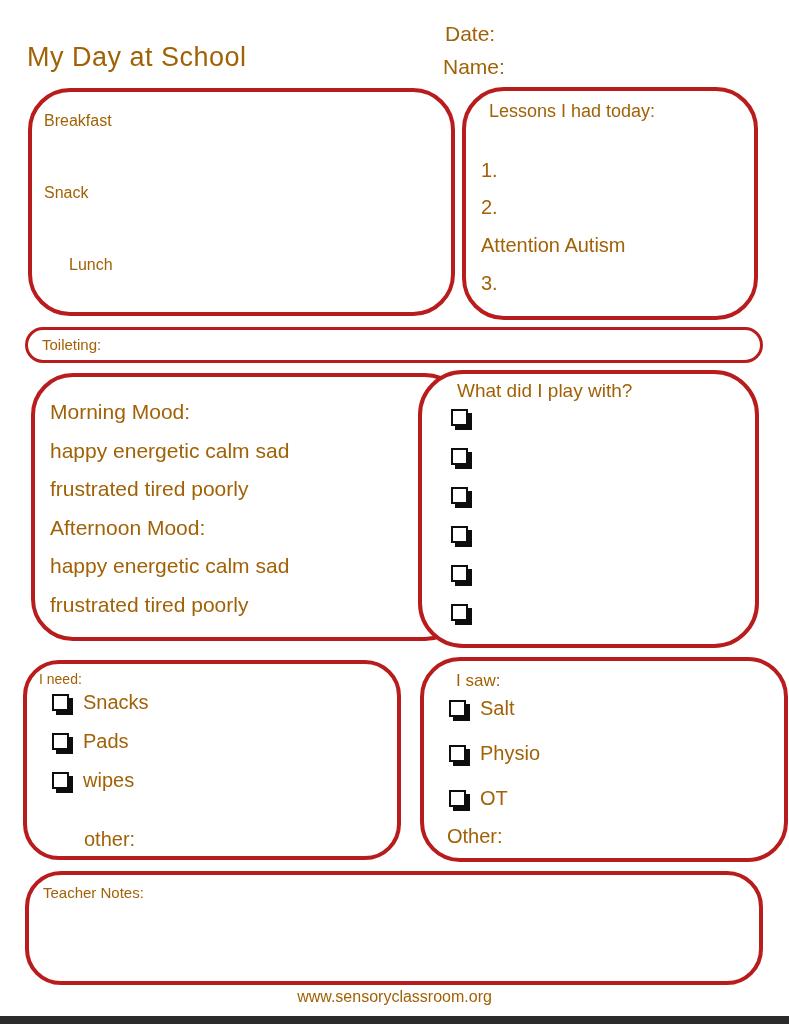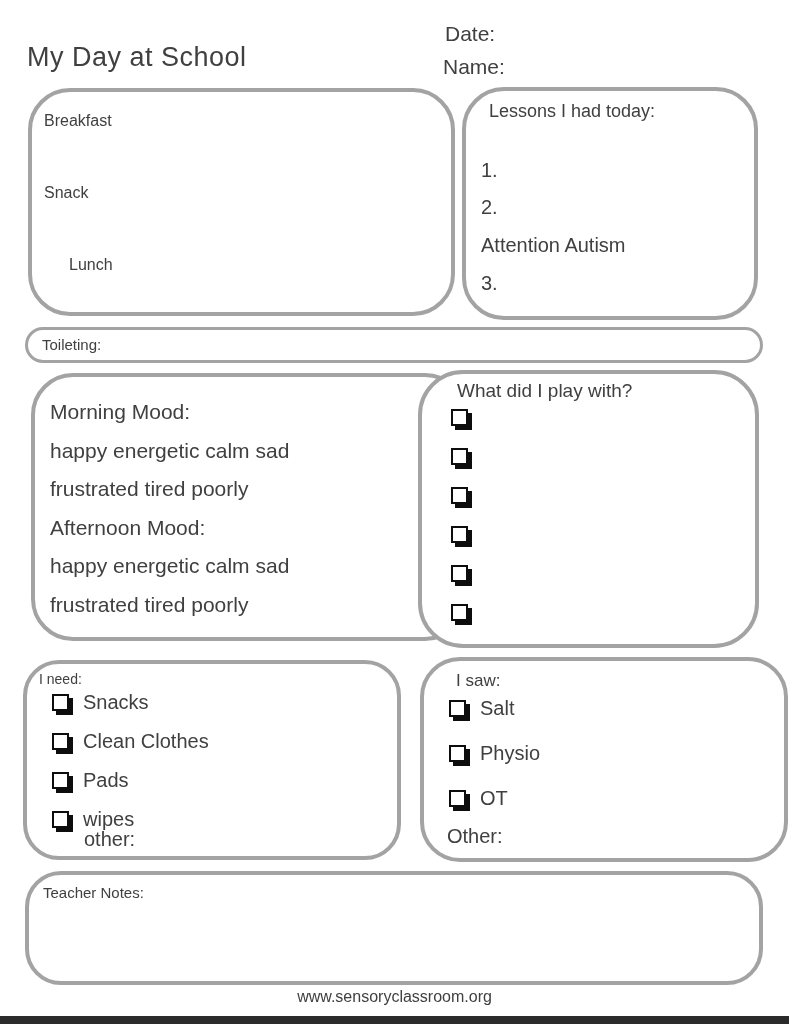--- a/index.html
+++ b/index.html
@@ -1,22 +1,22 @@
 <!DOCTYPE html>
 <html><head>
 <meta charset="utf-8">
 <style>
   html,body{margin:0;padding:0;background:#fff;}
   .page{
     position:relative;width:789px;height:1024px;background:#ffffff;
-    font-family:"Liberation Sans", sans-serif;color:#404040;overflow:hidden;
+    font-family:"Liberation Sans", sans-serif;color:#a16207;overflow:hidden;
   }
   .abs{position:absolute;}
   .box{
-    position:absolute;background:#fff;border:4px solid #a3a3a3;box-sizing:border-box;
+    position:absolute;background:#fff;border:4px solid #b91c1c;box-sizing:border-box;
   }
   .page-title{font-size:27px;letter-spacing:.5px;}
   .hdr-label{font-size:21px;}
   .meal-label{font-size:16px;}
   .lessons-title{font-size:18px;}
   .lesson-item{font-size:20px;line-height:38px;}
   .toileting-label{font-size:15px;}
   .mood-line{font-size:21px;line-height:38.5px;white-space:nowrap;}
   .play-title{font-size:19px;}
   .small-label{font-size:14px;}
@@ -83,24 +83,20 @@
 
   <div class="box" style="left:23px;top:660px;width:378px;height:200px;border-radius:36px;">
     <div class="abs small-label" style="left:12px;top:7px;">I need:</div>
     <div class="abs" style="left:25px;top:27px;display:flex;flex-direction:column;gap:16px;">
       <div class="check-item">
         <span class="cb"></span>
         <span>Snacks</span>
       </div>
       <div class="check-item">
         <span class="cb"></span>
-        <span>Clean Clothes</span>
-      </div>
-      <div class="check-item">
-        <span class="cb"></span>
         <span>Pads</span>
       </div>
       <div class="check-item">
         <span class="cb"></span>
         <span>wipes</span>
       </div>
     </div>
     <div class="abs" style="left:57px;top:164px;font-size:20px;">other:</div>
   </div>
 

